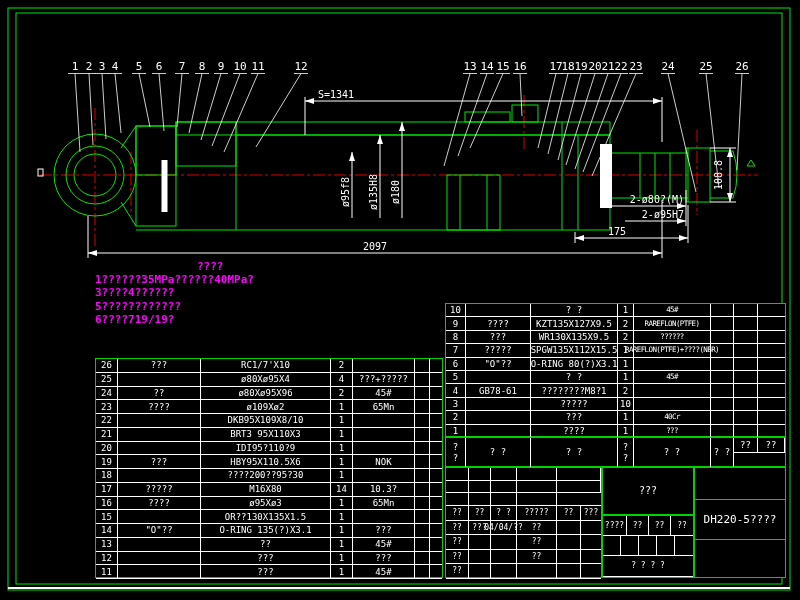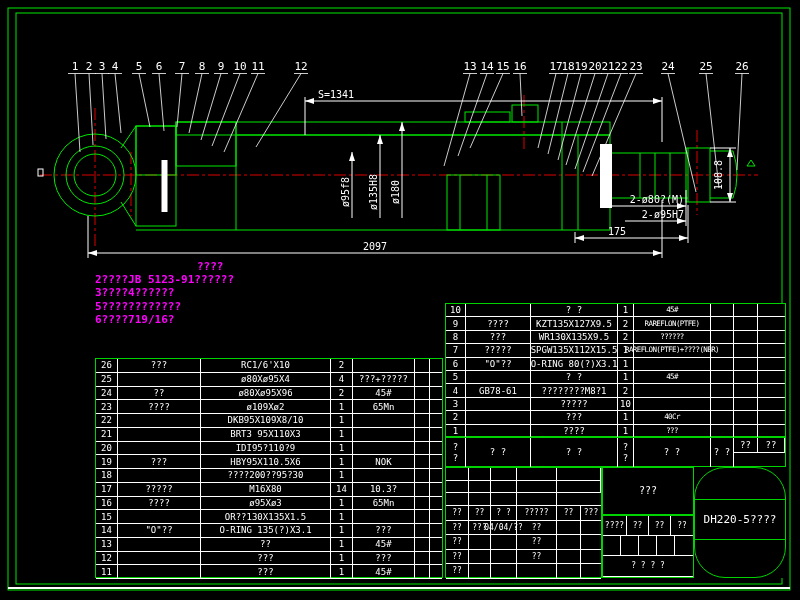--- a/index.html
+++ b/index.html
@@ -241,33 +241,33 @@
       <text x="742" y="70" class="co">26</text>
       <line x1="735" y1="73.5" x2="749" y2="73.5" class="leader"></line>
       <line x1="742" y1="73.5" x2="737" y2="170" class="leader"></line>
     </g>
 </svg>
 
 <div class="notes">
   <div class="t">????</div>
   <div>
 
-      <div class="nl">2????JB 5123-91??????</div>
+  <div class="nl">1??????35MPa??????40MPa?</div>
       <div class="nl">3????4??????</div>
       <div class="nl">5????????????</div>
-      <div class="nl">6????719/16?</div>
+      <div class="nl">6????719/19?</div>
     </div>
 </div>
 
 <div class="bom bom-left" style="left:95px;top:358px;width:348px;height:220px;">
 
     <div class="bom-row">
       <div class="cell">26</div>
       <div class="cell">???</div>
-      <div class="cell">RC1/6'X10</div>
+      <div class="cell">RC1/7'X10</div>
       <div class="cell">2</div>
       <div class="cell"></div>
       <div class="cell"></div>
       <div class="cell"></div>
     </div>
 
     <div class="bom-row">
       <div class="cell">25</div>
       <div class="cell"></div>
       <div class="cell">ø80Xø95X4</div>
@@ -628,20 +628,20 @@
     <div class="grid" style="grid-template-columns:18px 18px 18px 18px 18px;grid-auto-rows:20px;">
       <div class="cell"></div>
         <div class="cell"></div>
         <div class="cell"></div>
         <div class="cell"></div>
         <div class="cell"></div>
     </div>
     <div class="cell pre" style="height:21px;border-right:none;">?   ?  ?     ?</div>
   </div>
 
-  <div class="tbbox" style="left:249px;top:0;width:92px;height:111px;border-radius:31px;">
+  <div class="tbbox" style="left:249px;top:0;width:92px;height:111px;">
     <div style="height:31px;border-bottom:1px solid #00d400;"></div>
     <div style="height:39px;border-bottom:1px solid #00d400;">
       <div class="dhno">DH220-5????</div>
     </div>
     <div style="height:39px;"></div>
   </div>
 </div>
 
 </body></html>

